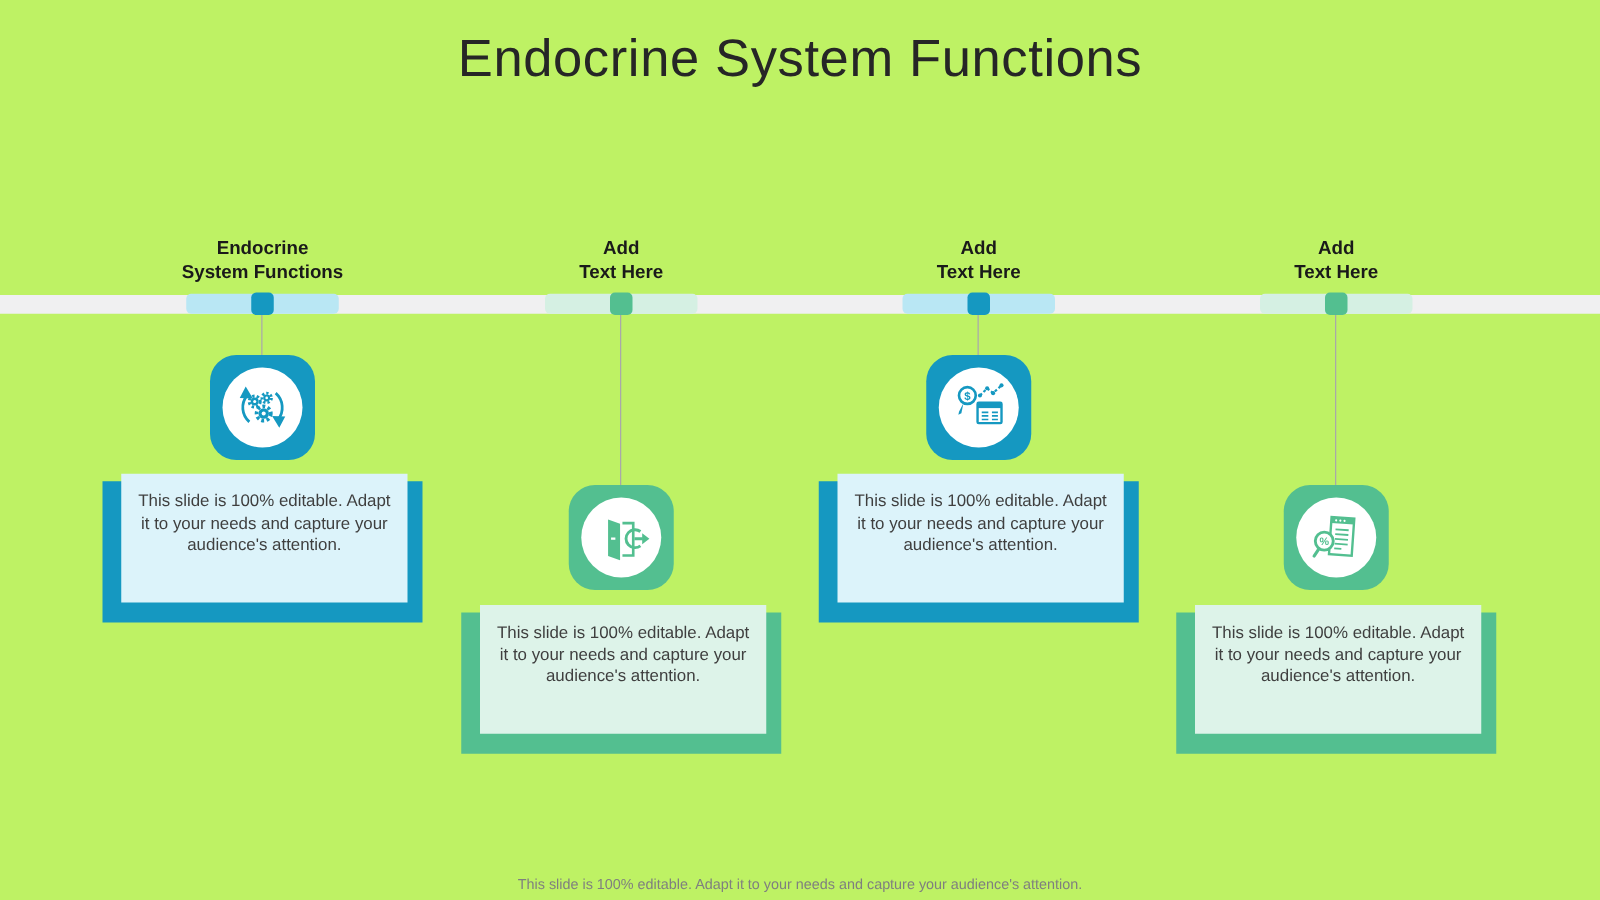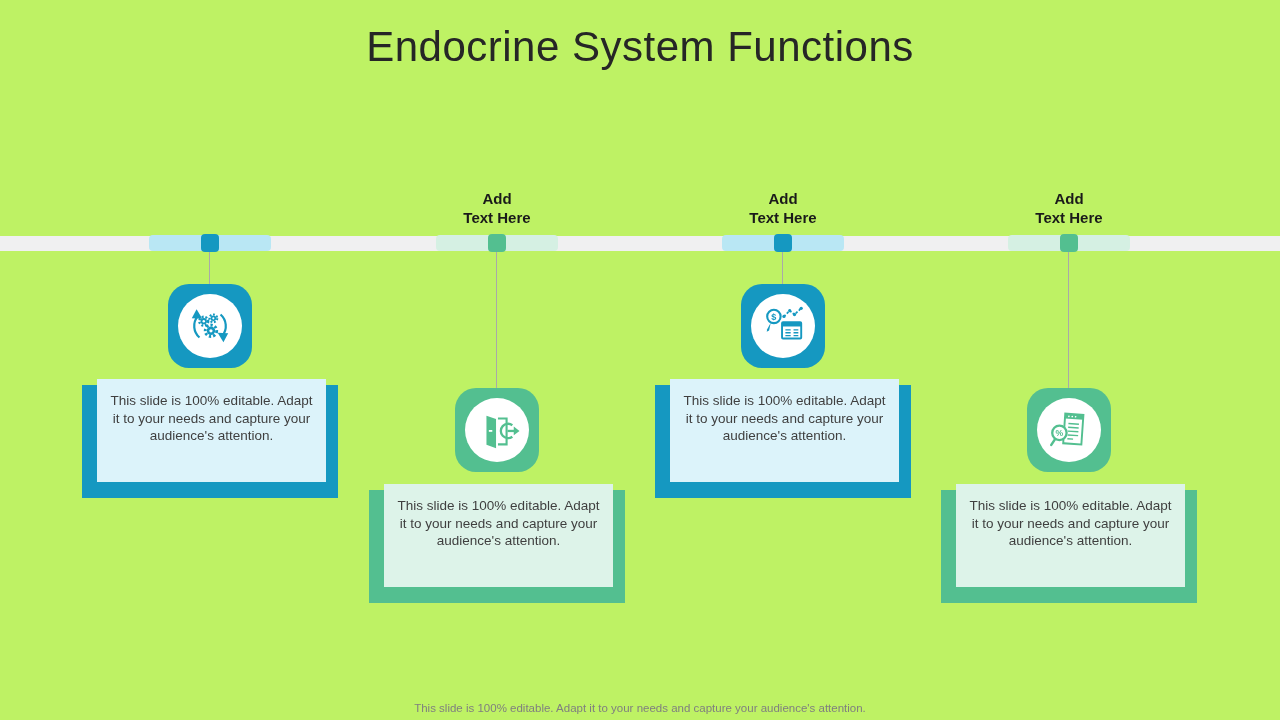--- a/index.html
+++ b/index.html
@@ -45,20 +45,21 @@
 </head>
 <body>
 
 <div class="stage">
 
   <h1 class="title">Endocrine System Functions</h1>
 
   <div class="band"></div>
 
   <section class="col teal up c1">
+    <h2 class="hdr"><span>Endocrine</span><br><span>System Functions</span></h2>
     <div class="capsule"></div>
     <div class="marker"></div>
     <div class="connector"></div>
     <div class="iconbox">
       <div class="iconcircle">
         <svg class="glyph" viewBox="0 0 48 48">
           <path d="M13 36 A16 16 0 0 1 11 14" fill="none" stroke="currentColor" stroke-width="2.3"></path>
           <polygon points="5,16 16,16.5 10,6.5" fill="currentColor"></polygon>
           <path d="M35 12 A16 16 0 0 1 37 34" fill="none" stroke="currentColor" stroke-width="2.3"></path>
           <polygon points="43,31.5 32,31 38,41" fill="currentColor"></polygon>

